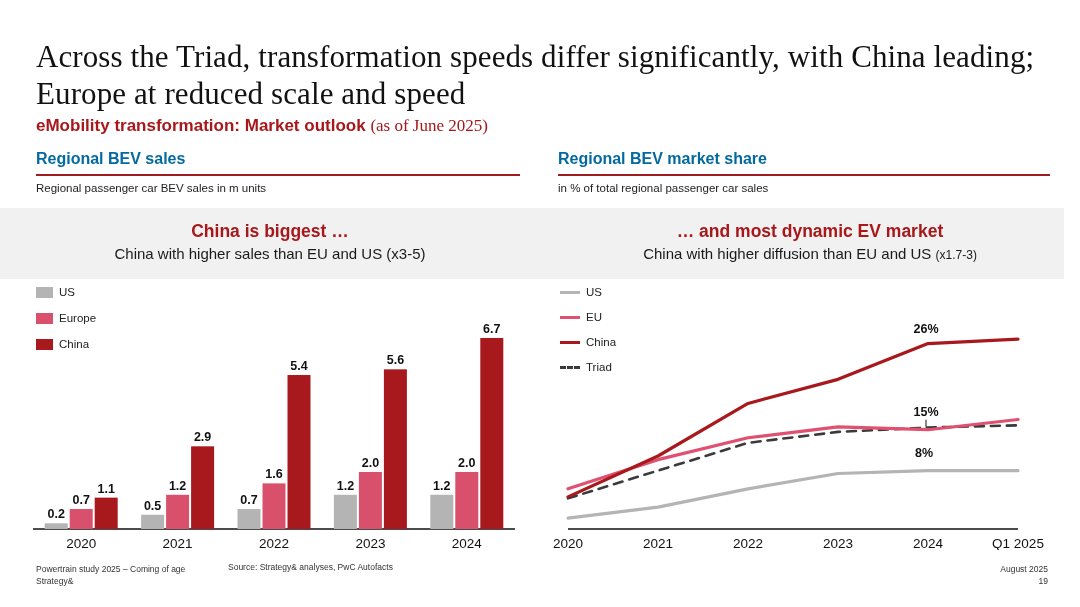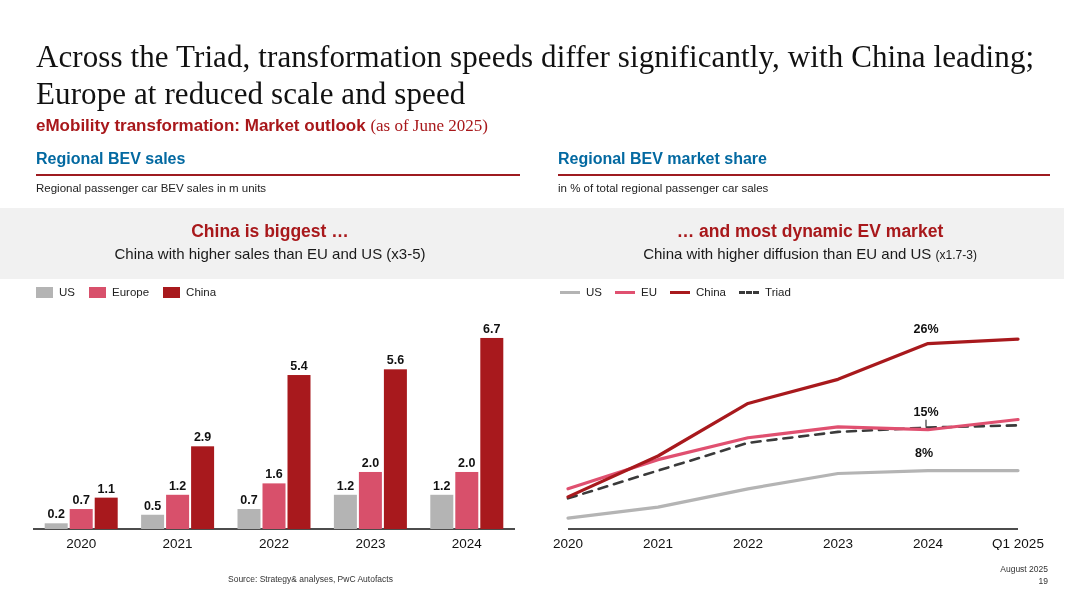--- a/index.html
+++ b/index.html
@@ -54,40 +54,40 @@
   .msg .m1{
     font-size:17.5px;font-weight:700;color:#a8181b;
     margin-top:13px;line-height:1.2;
   }
   .msg .m2{
     font-size:15px;color:#1a1a1a;margin-top:3px;line-height:1.2;
   }
   .msg .m2 .small{font-size:12px;}
 
   
-  .legend{position:absolute;display:flex;align-items:flex-start;gap:14px;}
+  .legend{position:absolute;display:flex;align-items:flex-start;gap:14px;flex-direction:column;}
   #legend-bars{left:36px;top:286px;}
   #legend-lines{left:560px;top:286px;gap:13px;}
   .leg-item{display:flex;align-items:center;gap:6px;font-size:11.5px;color:#222;}
   .swatch{width:17px;height:11px;display:inline-block;}
   .lineswatch{width:20px;height:0;border-top:3px solid #888;display:inline-block;}
   .lineswatch.dashed{border-top:3px dashed #333;}
 
   
   .chart{position:absolute;}
   #bar-chart{left:28px;top:300px;width:492px;height:250px;}
   #line-chart{left:548px;top:300px;width:500px;height:250px;}
   svg{display:block;}
   .axlabel{font-family:"Liberation Sans",sans-serif;font-size:13.5px;fill:#111;}
   .vallabel{font-family:"Liberation Sans",sans-serif;font-size:12.5px;font-weight:700;fill:#111;}
 
   
   .footer{position:absolute;left:0;top:560px;width:1080px;height:47px;font-size:8.5px;color:#333;}
   .f-left{position:absolute;left:36px;top:3px;line-height:1.45;}
-  .f-center{position:absolute;left:228px;top:14px;}
+  .f-center{position:absolute;left:228px;top:2px;}
   .f-right{position:absolute;right:32px;top:3px;text-align:right;line-height:1.45;}
 </style>
 </head>
 <body>
 
 <div class="slide">
 
   <div class="title">Across the Triad, transformation speeds differ significantly, with China leading; Europe at reduced scale and speed</div>
 
   <div class="subtitle">
@@ -210,20 +210,24 @@
         <text x="20" y="248" text-anchor="middle" class="axlabel">2020</text>
         <text x="110" y="248" text-anchor="middle" class="axlabel">2021</text>
         <text x="200" y="248" text-anchor="middle" class="axlabel">2022</text>
         <text x="290" y="248" text-anchor="middle" class="axlabel">2023</text>
         <text x="380" y="248" text-anchor="middle" class="axlabel">2024</text>
         <text x="470" y="248" text-anchor="middle" class="axlabel">Q1 2025</text>
       </svg>
   </div>
 
   <div class="footer">
+    <div class="f-left">
+      <div>Powertrain study 2025 – Coming of age</div>
+      <div>Strategy&amp;</div>
+    </div>
     <div class="f-center">Source: Strategy&amp; analyses, PwC Autofacts</div>
     <div class="f-right">
       <div>August 2025</div>
       <div>19</div>
     </div>
   </div>
 
 </div>
 
 </body></html>

